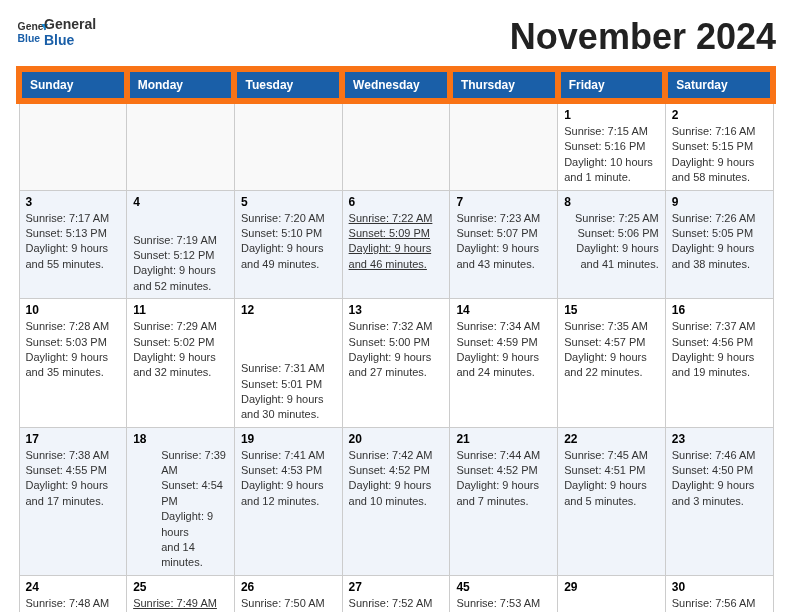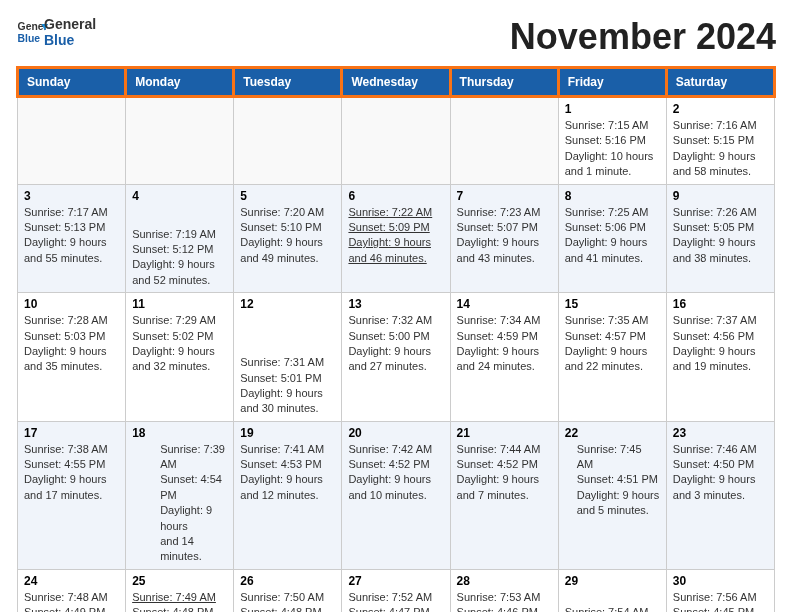--- a/index.html
+++ b/index.html
@@ -42,21 +42,21 @@
       border-collapse: collapse;
       font-size: 11px;
     }
     .calendar th {
       background: #1a5fa8;
       color: #fff;
       text-align: left;
       padding: 6px 8px;
       font-size: 12px;
       font-weight: bold;
-      border: 3px solid #f97316;
+      border: 6px solid #f97316;
     }
     .calendar td {
       border: 1px solid #ccc;
       vertical-align: top;
       padding: 4px 6px;
       width: 108px;
       min-height: 80px;
       background: #fff;
     }
     .calendar tr:nth-child(even) td {
@@ -168,21 +168,21 @@
         </td>
         <td>
           <span class="day-number">7</span>
           <div class="day-info" style="white-space: pre-line;">Sunrise: 7:23 AM
 Sunset: 5:07 PM
 Daylight: 9 hours
 and 43 minutes.</div>
         </td>
         <td>
           <span class="day-number">8</span>
-          <div class="day-info" style="white-space: pre-line;">Sunrise: 7:25 AM
+          <div class="day-info" style="white-space: pre-line; text-align: right;">Sunrise: 7:25 AM
 Sunset: 5:06 PM
 Daylight: 9 hours
 and 41 minutes.</div>
         </td>
         <td>
           <span class="day-number">9</span>
           <div class="day-info" style="white-space: pre-line;">Sunrise: 7:26 AM
 Sunset: 5:05 PM
 Daylight: 9 hours
 and 38 minutes.</div>
@@ -270,21 +270,21 @@
         </td>
         <td>
           <span class="day-number">21</span>
           <div class="day-info" style="white-space: pre-line;">Sunrise: 7:44 AM
 Sunset: 4:52 PM
 Daylight: 9 hours
 and 7 minutes.</div>
         </td>
         <td>
           <span class="day-number">22</span>
-          <div class="day-info" style="white-space: pre-line; margin-left: 12px;">Sunrise: 7:45 AM
+          <div class="day-info" style="white-space: pre-line;">Sunrise: 7:45 AM
 Sunset: 4:51 PM
 Daylight: 9 hours
 and 5 minutes.</div>
         </td>
         <td>
           <span class="day-number">23</span>
           <div class="day-info" style="white-space: pre-line;">Sunrise: 7:46 AM
 Sunset: 4:50 PM
 Daylight: 9 hours
 and 3 minutes.</div>
@@ -313,21 +313,21 @@
 and 57 minutes.</div>
         </td>
         <td>
           <span class="day-number">27</span>
           <div class="day-info" style="white-space: pre-line;">Sunrise: 7:52 AM
 Sunset: 4:47 PM
 Daylight: 8 hours
 and 55 minutes.</div>
         </td>
         <td>
-          <span class="day-number">28</span>
+          <span class="day-number">45</span>
           <div class="day-info" style="white-space: pre-line;">Sunrise: 7:53 AM
 Sunset: 4:46 PM
 Daylight: 8 hours
 and 53 minutes.</div>
         </td>
         <td>
           <span class="day-number">29</span>
           <div class="day-info" style="white-space: pre-line; margin-top: 17px;">Sunrise: 7:54 AM
 Sunset: 4:46 PM
 Daylight: 8 hours

